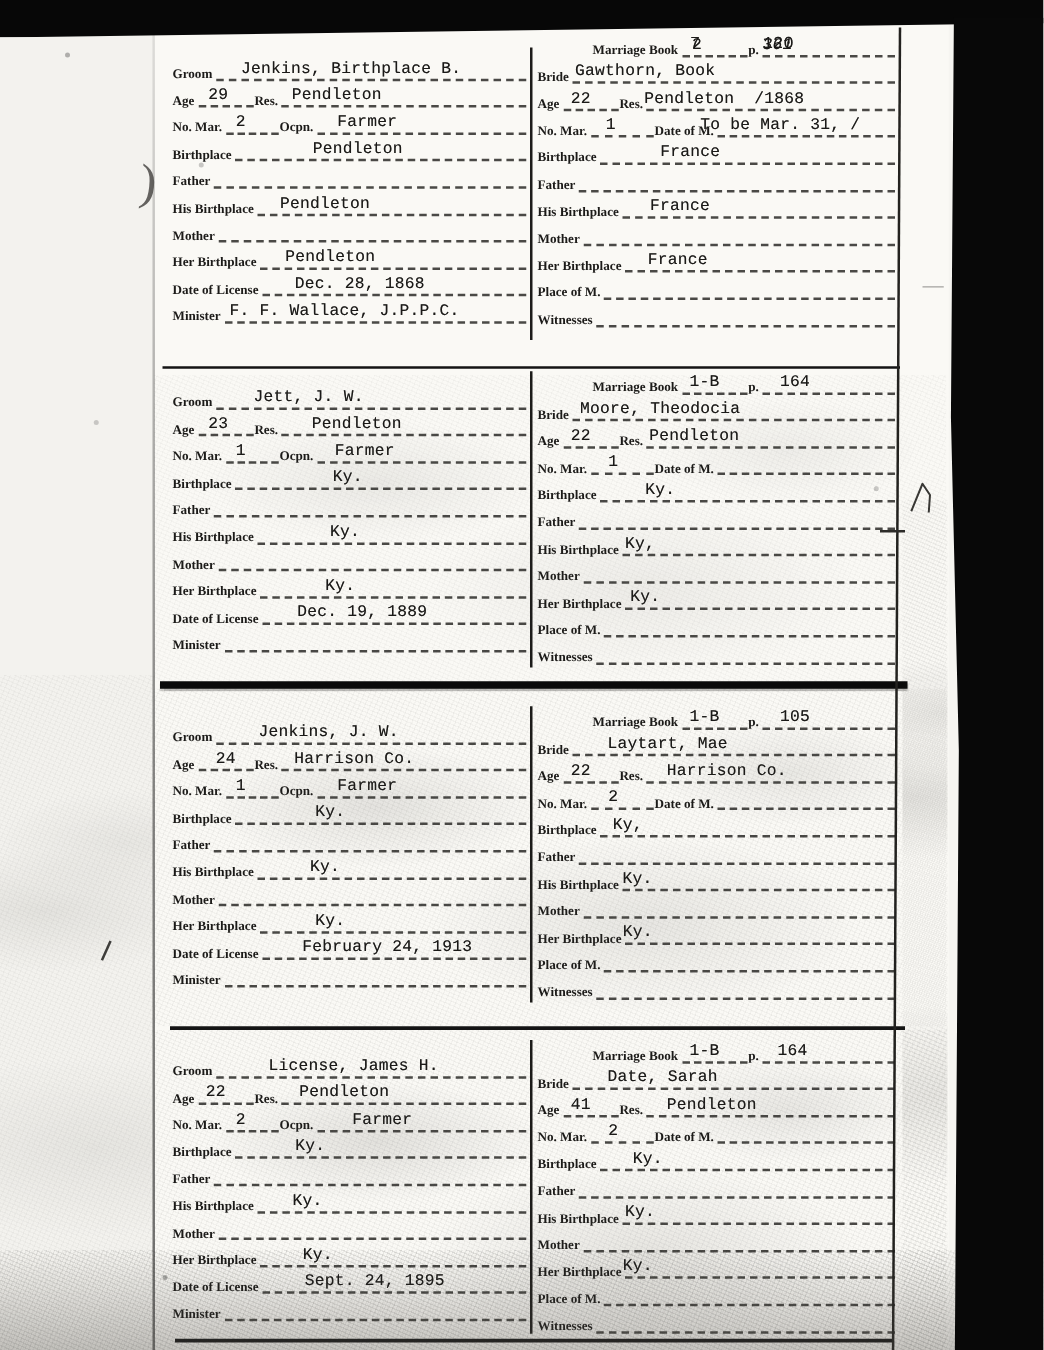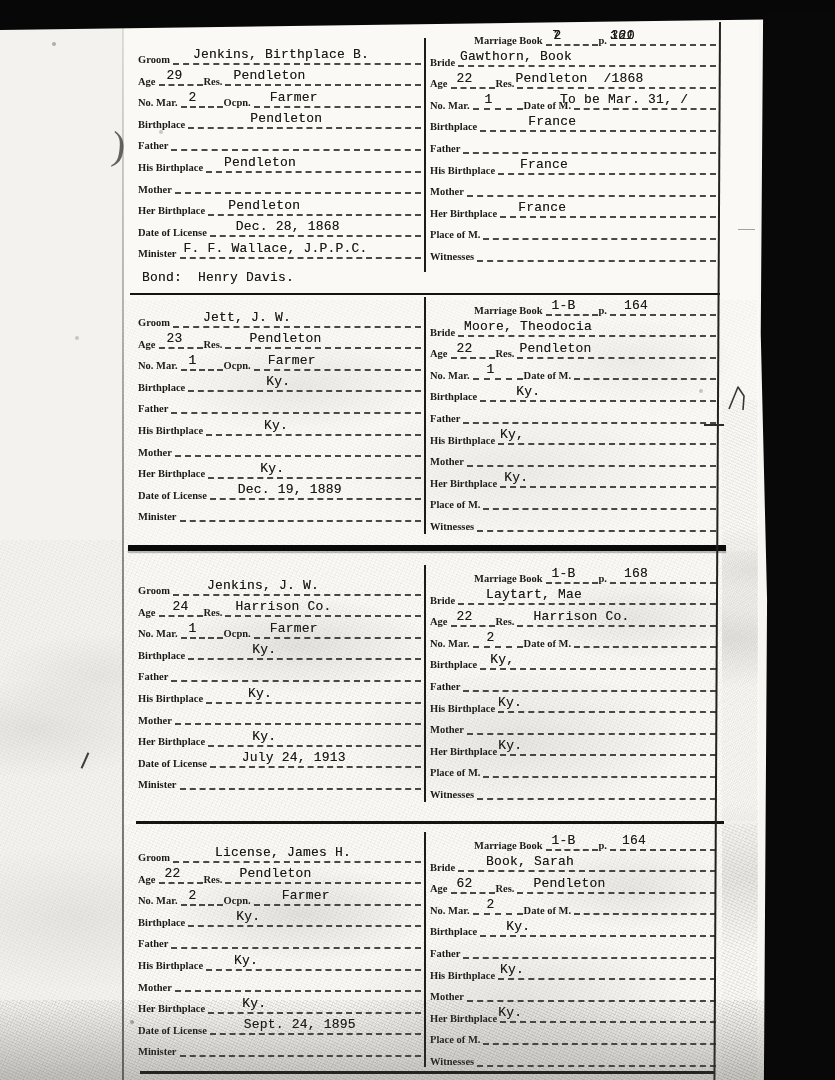--- a/index.html
+++ b/index.html
@@ -140,21 +140,20 @@
           <span class="dots">
             <span class="typed value" style="left: 26px;">Dec. 28, 1868</span>
           </span>
         </div>
         <div class="field-row" style="height: 21.6px;">
           <span class="field-label">Minister</span>
           <span class="dots">
             <span class="typed value" style="left: 4px;">F. F. Wallace, J.P.P.C.</span>
           </span>
         </div>
-        <div class="typed note">Bond:  Henry Davis.</div>
       </div>
       <div class="fcol" style="left: 430px; top: 27px; width: 287px;">
         <div class="field-row" style="height: 21.6px; padding-left: 44px;">
           <span class="field-label">Marriage Book</span>
           <span class="dots" style="width: 52px; flex: 0 0 auto;">
             <span class="typed value" style="left: 8px;">2</span>
           </span>
           <span class="field-label">p.</span>
           <span class="dots">
             <span class="typed value" style="left: 0; font-style: italic;">361</span>
@@ -432,39 +431,39 @@
         </div>
         <div class="field-row" style="height: 21.6px;">
           <span class="field-label">Her Birthplace</span>
           <span class="dots">
             <span class="typed value" style="left: 44px;">Ky.</span>
           </span>
         </div>
         <div class="field-row" style="height: 21.6px;">
           <span class="field-label">Date of License</span>
           <span class="dots">
-            <span class="typed value" style="left: 32px;">July 24, 1913</span>
+            <span class="typed value" style="left: 32px;">February 24, 1913</span>
           </span>
         </div>
         <div class="field-row" style="height: 21.6px;">
           <span class="field-label">Minister</span>
           <span class="dots">
             <span class="typed value" style="left: 10px;"></span>
           </span>
         </div>
       </div>
       <div class="fcol" style="left: 430px; top: 565px; width: 287px;">
         <div class="field-row" style="height: 21.6px; padding-left: 44px;">
           <span class="field-label">Marriage Book</span>
           <span class="dots" style="width: 52px; flex: 0 0 auto;">
             <span class="typed value" style="left: 6px;">1-B</span>
           </span>
           <span class="field-label">p.</span>
           <span class="dots">
-            <span class="typed value" style="left: 14px;">168</span>
+            <span class="typed value" style="left: 14px;">105</span>
           </span>
         </div>
         <div class="field-row" style="height: 21.6px;">
           <span class="field-label">Bride</span>
           <span class="dots">
             <span class="typed value" style="left: 28px;">Laytart, Mae</span>
           </span>
         </div>
         <div class="field-row" style="height: 21.6px;">
           <span class="field-label">Age</span>
@@ -606,27 +605,27 @@
             <span class="typed value" style="left: 6px;">1-B</span>
           </span>
           <span class="field-label">p.</span>
           <span class="dots">
             <span class="typed value" style="left: 12px;">164</span>
           </span>
         </div>
         <div class="field-row" style="height: 21.6px;">
           <span class="field-label">Bride</span>
           <span class="dots">
-            <span class="typed value" style="left: 28px;">Book, Sarah</span>
+            <span class="typed value" style="left: 28px;">Date, Sarah</span>
           </span>
         </div>
         <div class="field-row" style="height: 21.6px;">
           <span class="field-label">Age</span>
           <span class="dots" style="width: 44px; flex: 0 0 auto;">
-            <span class="typed value" style="left: 6px;">62</span>
+            <span class="typed value" style="left: 6px;">41</span>
           </span>
           <span class="field-label">Res.</span>
           <span class="dots">
             <span class="typed value" style="left: 16px;">Pendleton</span>
           </span>
         </div>
         <div class="field-row" style="height: 21.6px;">
           <span class="field-label">No. Mar.</span>
           <span class="dots" style="width: 50px; flex: 0 0 auto;">
             <span class="typed value" style="left: 14px;">2</span>

